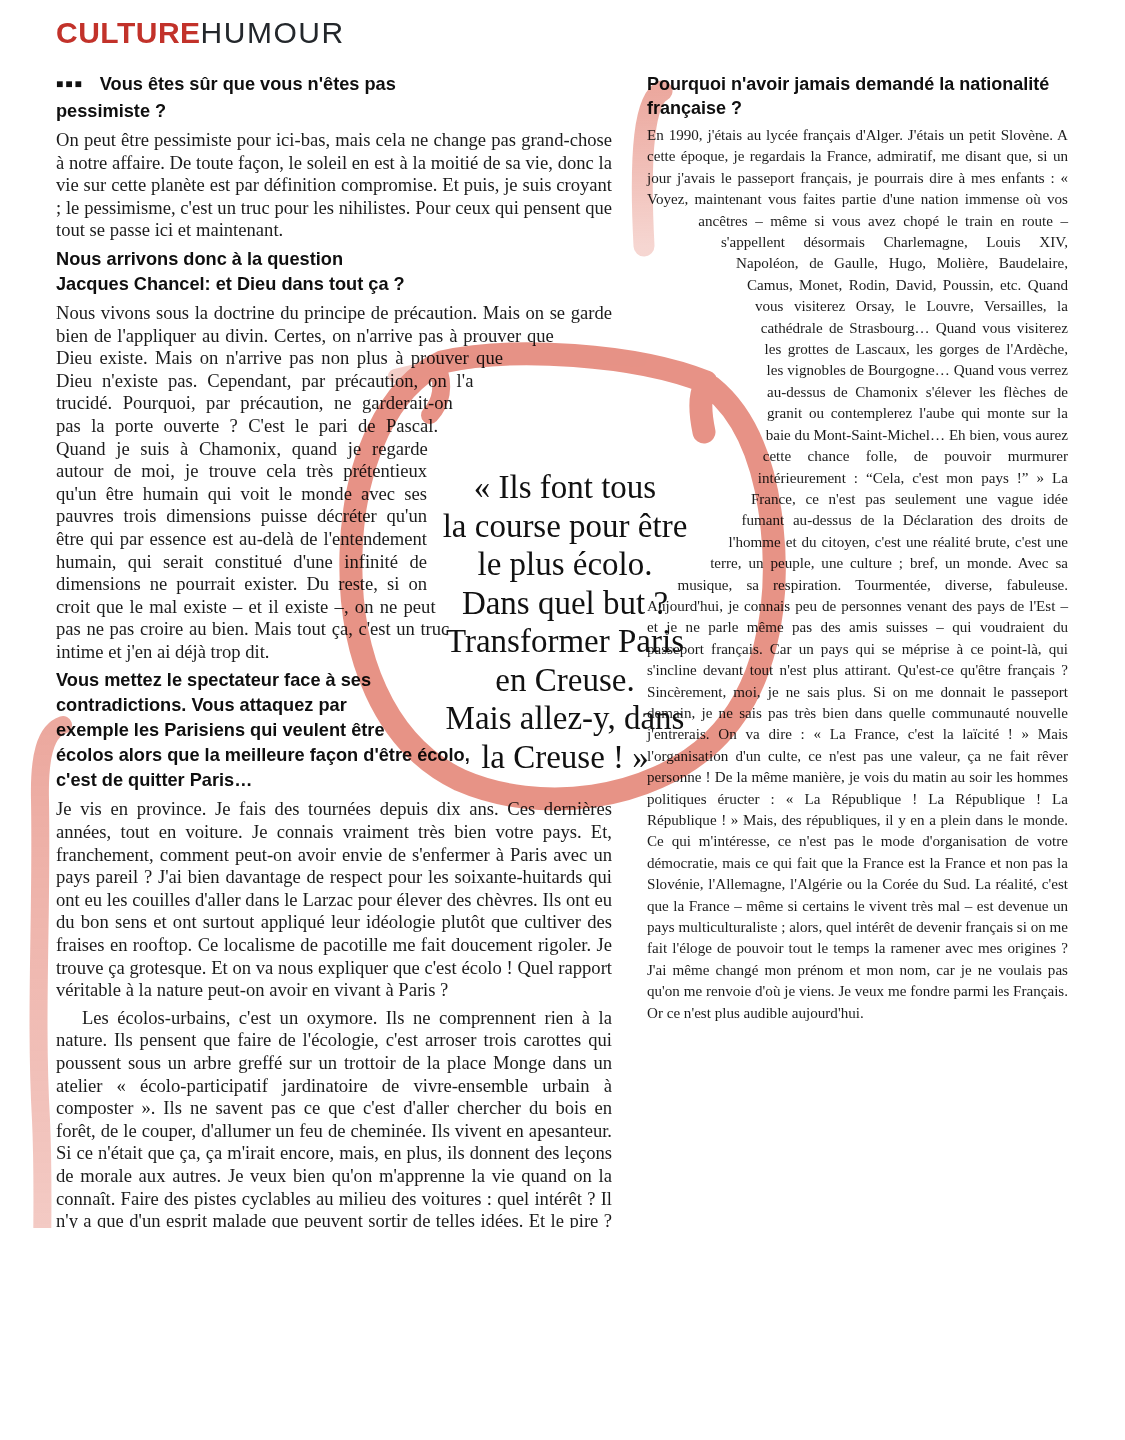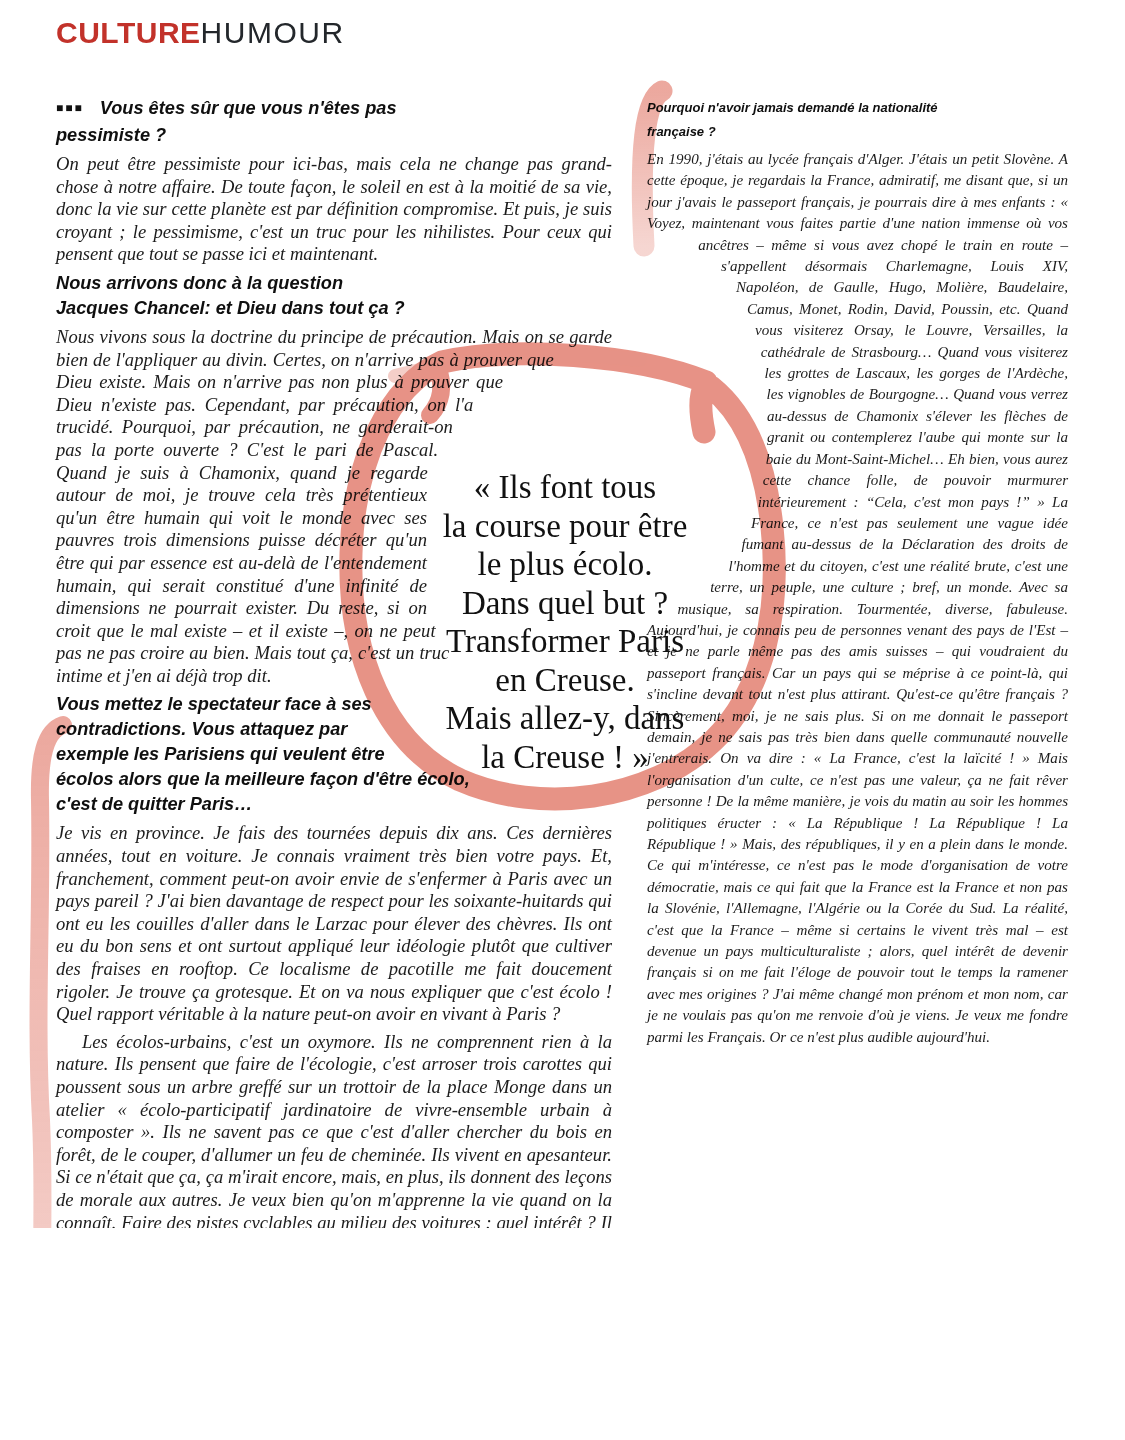--- a/index.html
+++ b/index.html
@@ -4,28 +4,28 @@
 <style>
   html,body{margin:0;padding:0;background:#ffffff;}
   .page{position:relative;width:1125px;height:1228px;background:#fff;overflow:hidden;
         font-family:"Liberation Serif", serif;color:#1c1c1c;hyphens:auto;}
   
   .kicker{position:absolute;left:56px;top:16px;font-family:"Liberation Sans",sans-serif;
           font-size:30px;letter-spacing:.5px;white-space:nowrap;}
   .kicker .red{color:#c2322a;font-weight:800;}
   .kicker .thin{color:#23272b;font-weight:300;letter-spacing:1.5px;}
   
-  .col{position:absolute;top:96px;text-align:justify;font-style:italic;}
+  .col{position:absolute;top:72px;text-align:justify;}
   .col-left{left:56px;width:556px;font-size:18.6px;line-height:22.6px;}
   .col-right{left:647px;width:421px;font-size:15.1px;line-height:21.4px;}
   .col p{margin:0 0 5px 0;}
   .q{font-family:"Liberation Sans",sans-serif;font-weight:700;color:#0f0f0f;
      text-align:left;white-space:normal;}
   .col-left .q{font-size:18.2px;line-height:25px;}
-  .col-right .q{font-size:13px;line-height:24px;}
+  .col-right .q{font-size:18px;line-height:24px;}
   .q .qtext{white-space:pre-line;}
   .indent{text-indent:26px;}
   .sq{font-size:12px;letter-spacing:2px;margin-right:16px;color:#111;position:relative;top:-2px;}
   
   .intrude-right{float:right;width:185px;height:360px;margin-top:74px;
                  shape-outside:ellipse(195px 180px at 100% 50%);}
   .intrude-left{float:left;width:128px;height:365px;margin-top:180px;
                 shape-outside:ellipse(120px 183px at 0% 50%);}
   
   .quote{position:absolute;left:393px;top:468px;width:344px;text-align:center;

